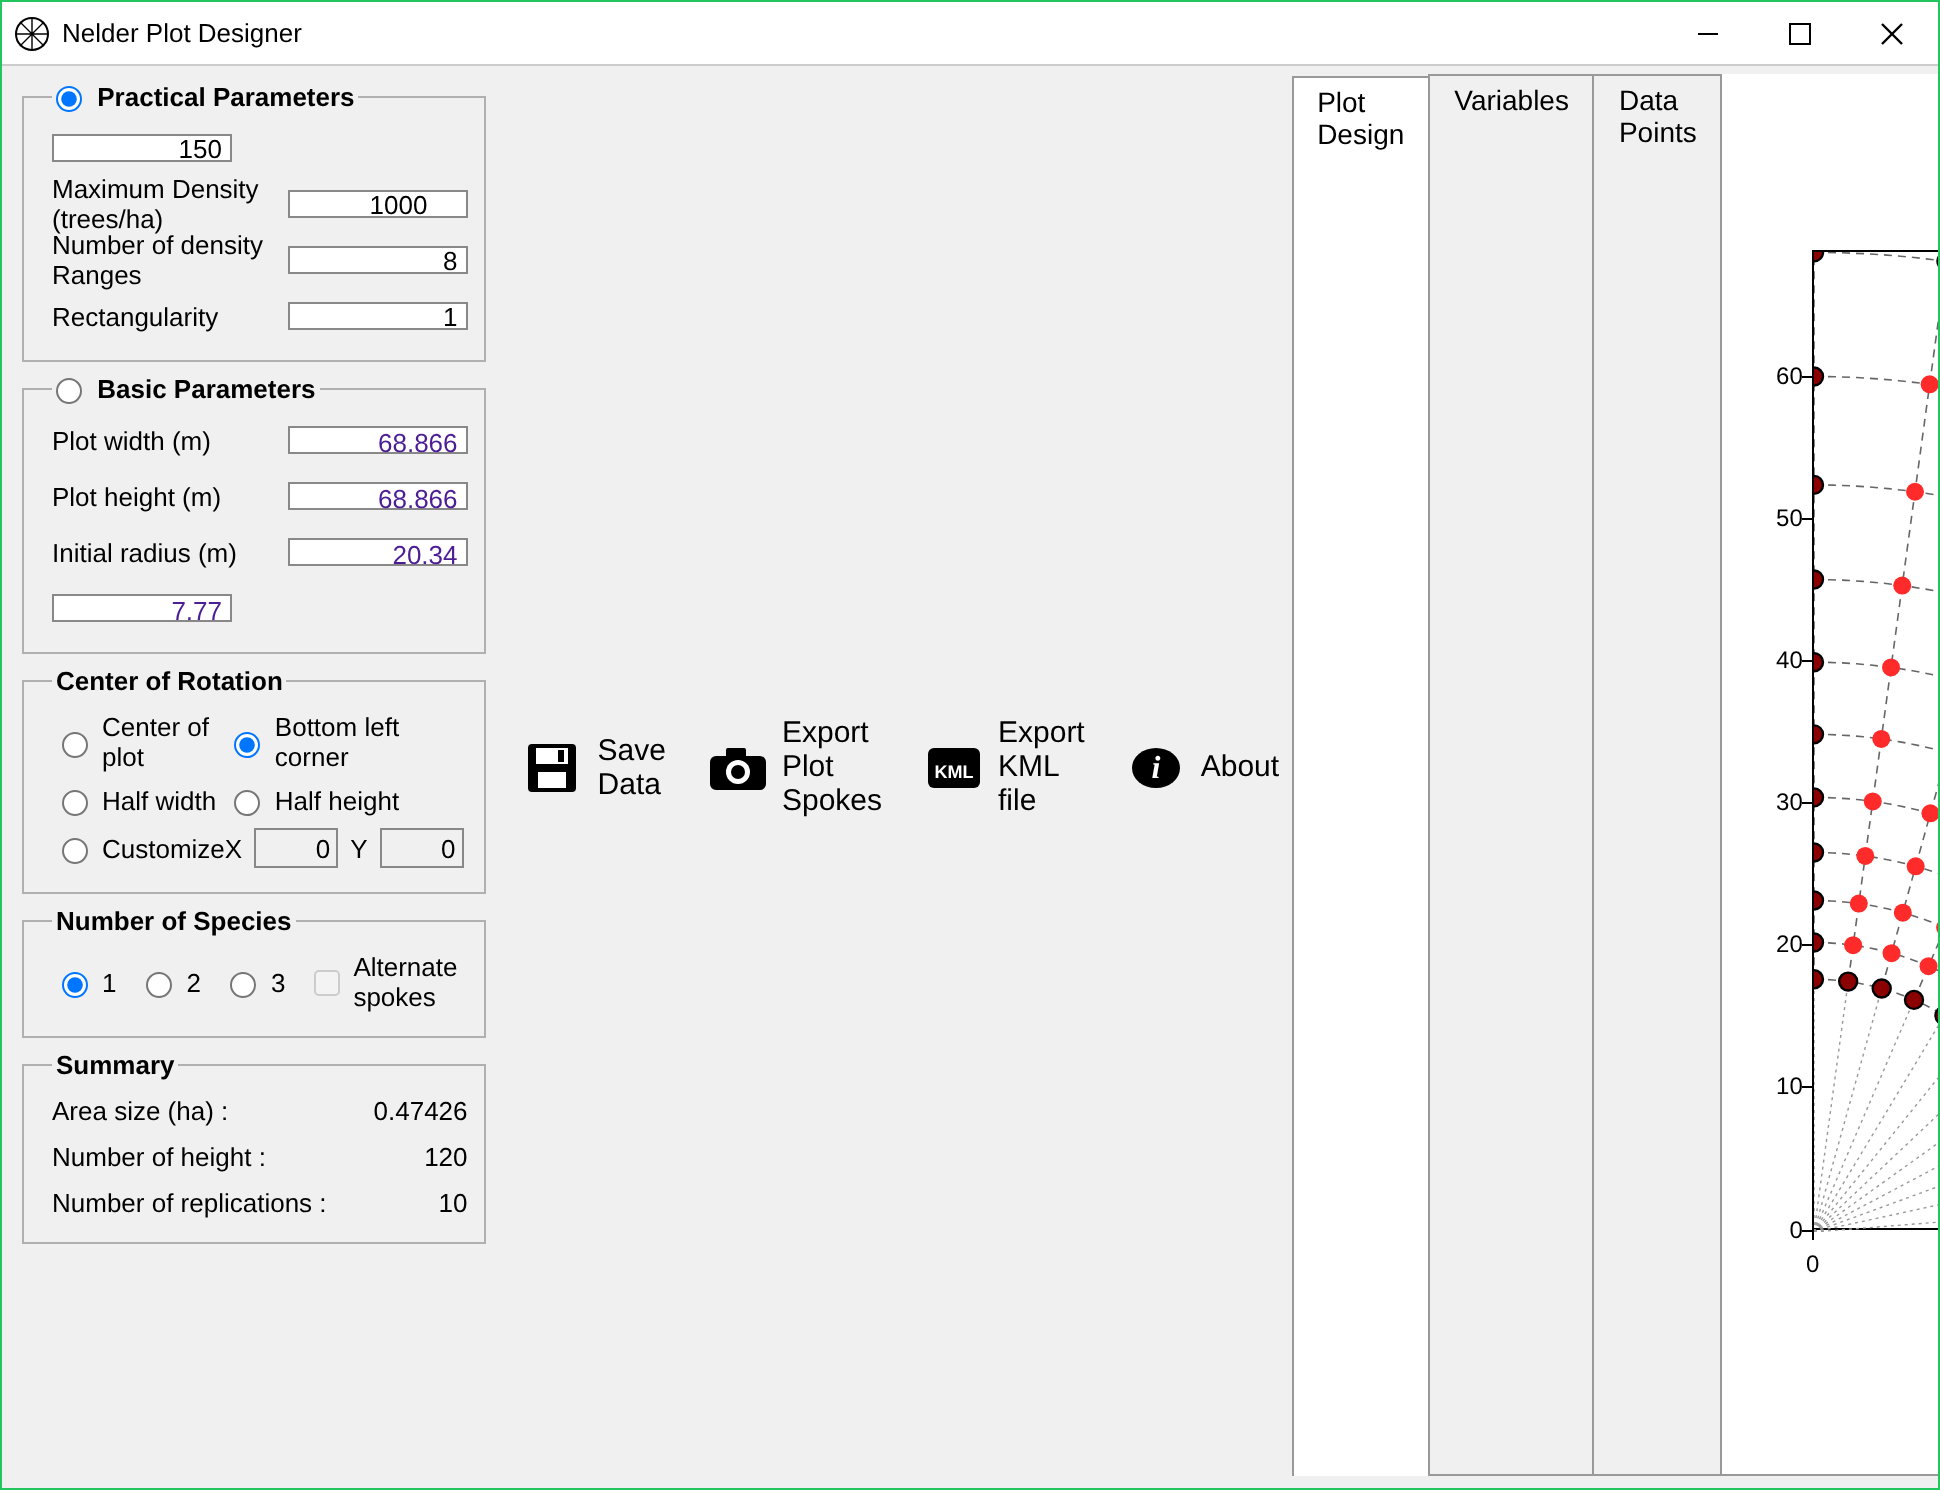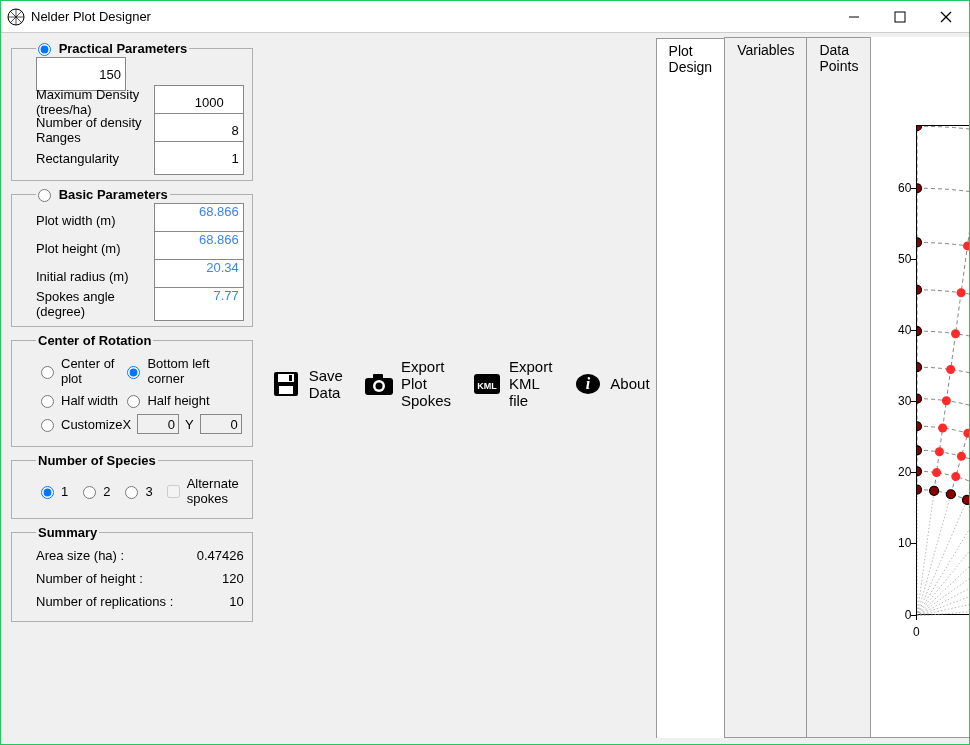--- a/index.html
+++ b/index.html
@@ -5,28 +5,28 @@
   * { box-sizing: border-box; }
   body { margin:0; font-family: "Segoe UI", Tahoma, sans-serif; font-size:13px; color:#000; background:#fff; }
   .window { width:970px; height:745px; border:1px solid #22c55e; display:flex; flex-direction:column; background:#fff; }
   .titlebar { height:32px; display:flex; align-items:center; padding-left:6px; border-bottom:1px solid #ccc;}
   .titlebar .icon { width:18px; height:18px; margin-right:6px; }
   .title-txt { font-size:13px; flex:0 0 auto; }
   .title-spacer { flex:1; }
   .winbtn { width:46px; height:31px; display:flex; align-items:center; justify-content:center; font-size:14px; }
   .client { flex:1; display:flex; background:#f0f0f0; overflow:hidden;}
   .left { width:350px; padding:8px 10px 8px 10px; display:flex; flex-direction:column; gap:6px; }
-  fieldset { border:1px solid #b0b0b0; padding:4px 8px 8px 24px; margin:0;}
+  fieldset { border:1px solid #b0b0b0; padding:4px 8px 8px 14px; margin:0;}
   legend { font-size:13px; padding:0 2px;}
   .legend-radio input { margin:0 4px 0 0; vertical-align:middle;}
   .legend-lbl { font-weight:bold;}
   .row { display:flex; align-items:center; height:28px; }
   .row label { flex:1; }
-  .row input.val, .row .ro { width:90px; height:34px; border:1px solid #888; background:#fff; text-align:right; padding:0 4px; font-family:inherit; font-size:13px;}
-  .ro { background:#f0f0f0; color:#3b82f6;}
+  .row input.val, .row .ro { width:90px; height:14px; border:1px solid #888; background:#fff; text-align:right; padding:0 4px; font-family:inherit; font-size:13px;}
+  .ro { background:#f0f0f0; color:#4c1d95;}
   .small-in { width:42px; height:20px; text-align:right; border:1px solid #888; background:#f0f0f0; padding:0 3px; font-family:inherit; font-size:13px; margin:0 2px;}
   .cor-grid { display:grid; grid-template-columns:1fr 1fr; row-gap:6px; padding:4px 0;}
   .rad-item { display:flex; align-items:center; gap:4px;}
   .species-row { display:flex; align-items:center; gap:10px; padding:4px 0;}
   .summary-row { display:flex; padding:4px 0;}
   .summary-row .lbl { flex:1;}
   .summary-row .v { text-align:right; min-width:60px;}
 
   .right { flex:1; display:flex; flex-direction:row; background:#f0f0f0; padding:4px 6px 6px 6px; }
   .toolbar { display:flex; align-items:center; gap:20px; padding:2px 6px 10px 2px;}
@@ -112,21 +112,20 @@
           </div>
         <div class="row">
             <label>Plot height (m)</label>
             <div class="ro">68.866</div>
           </div>
         <div class="row">
             <label>Initial radius (m)</label>
             <div class="ro">20.34</div>
           </div>
         <div class="row">
-            <label>Spokes angle (degree)</label>
             <div class="ro">7.77</div>
           </div>
       </fieldset>
 
       <fieldset>
         <legend><span class="legend-lbl">Center of Rotation</span></legend>
         <div class="cor-grid">
           <label class="rad-item">
               <input type="radio" name="cor" style="">
               <span>Center of plot</span>

